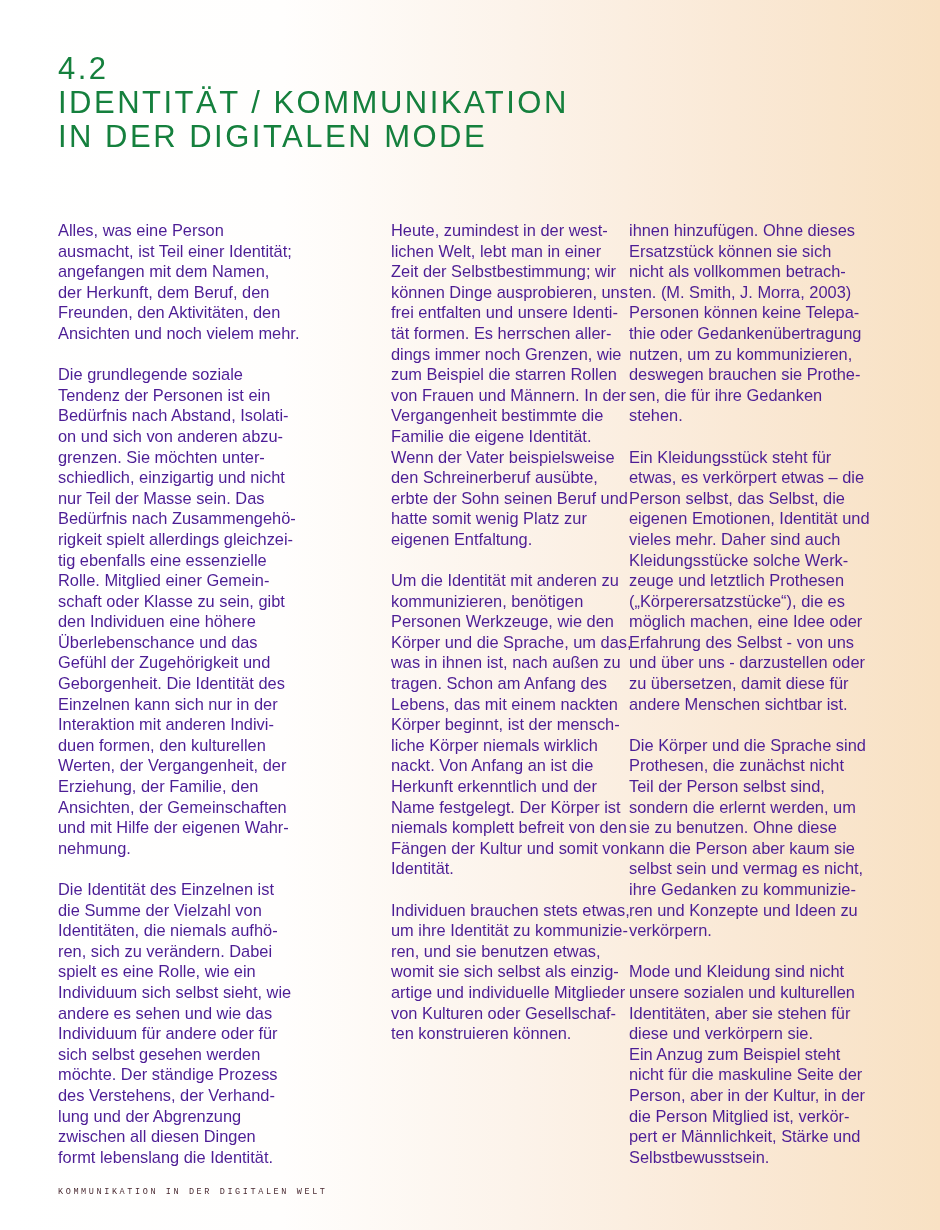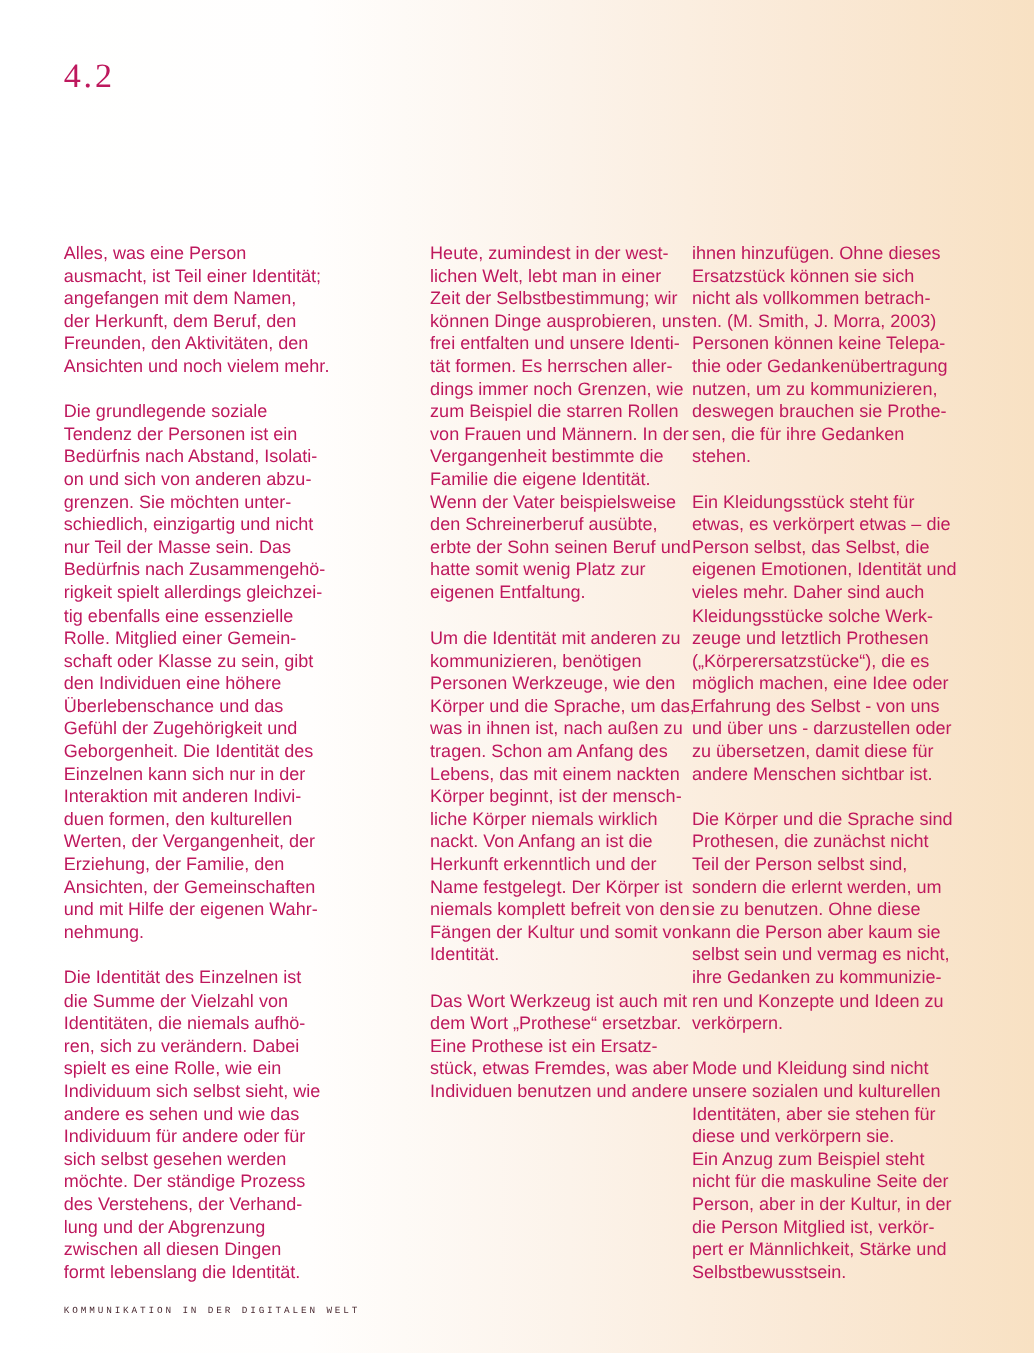--- a/index.html
+++ b/index.html
@@ -4,51 +4,53 @@
 <style>
   html, body { margin: 0; padding: 0; }
   body {
     width: 940px; height: 1230px; overflow: hidden;
     background: linear-gradient(90deg, #ffffff 0%, #fffefd 30%, #fcf3ea 55%, #fae9d6 78%, #f8e1c3 100%);
     position: relative;
     color: #1e1512;
   }
   .heading {
     position: absolute; left: 58px; top: 52px;
-    font-family: Liberation Serif, serif;
+    font-family: Liberation Sans, sans-serif;
     font-weight: normal;
     font-size: 31px; line-height: 34px;
     letter-spacing: 2.5px;
-    color: #be185d;
+    color: #15803d;
     margin: 0;
   }
   .heading span { display: block; }
   .col {
     position: absolute; top: 220px; width: 270px;
     font-family: "Liberation Sans", sans-serif;
     font-size: 16.4px; line-height: 20.6px;
-    color: #be185d;
+    color: #4c1d95;
   }
   .col p { margin: 0 0 20.6px 0; white-space: pre-line; }
   .col p.tight { margin-bottom: 0; }
   .c1 { left: 58px; }
   .c2 { left: 344px; margin-left: 47px; }
   .c3 { left: 629px; }
   .footer {
     position: absolute; left: 58px; top: 1187px;
     font-family: Liberation Mono, monospace;
     font-size: 8.5px; letter-spacing: 2.6px;
     color: #4a2a32;
   }
 </style>
 </head>
 <body>
 
 <h1 class="heading">
   <span>4.2</span>
+  <span>IDENTITÄT / KOMMUNIKATION</span>
+  <span>IN DER DIGITALEN MODE</span>
 </h1>
 
 <div class="col c1">
   <p>Alles, was eine Person
 ausmacht, ist Teil einer Identität;
 angefangen mit dem Namen,
 der Herkunft, dem Beruf, den
 Freunden, den Aktivitäten, den
 Ansichten und noch vielem mehr.</p>
   <p>Die grundlegende soziale
@@ -116,25 +118,27 @@
 tragen. Schon am Anfang des
 Lebens, das mit einem nackten
 Körper beginnt, ist der mensch-
 liche Körper niemals wirklich
 nackt. Von Anfang an ist die
 Herkunft erkenntlich und der
 Name festgelegt. Der Körper ist
 niemals komplett befreit von den
 Fängen der Kultur und somit von
 Identität.</p>
-  <p class="tight">Das Wort Werkzeug ist auch mit
-dem Wort „Prothese“ ersetzbar.
-Eine Prothese ist ein Ersatz-
-stück, etwas Fremdes, was aber
-Individuen benutzen und andere</p>
+  <p>Individuen brauchen stets etwas,
+um ihre Identität zu kommunizie-
+ren, und sie benutzen etwas,
+womit sie sich selbst als einzig-
+artige und individuelle Mitglieder
+von Kulturen oder Gesellschaf-
+ten konstruieren können.</p>
 </div>
 
 <div class="col c3">
   <p>ihnen hinzufügen. Ohne dieses
 Ersatzstück können sie sich
 nicht als vollkommen betrach-
 ten. (M. Smith, J. Morra, 2003)
 Personen können keine Telepa-
 thie oder Gedankenübertragung
 nutzen, um zu kommunizieren,

